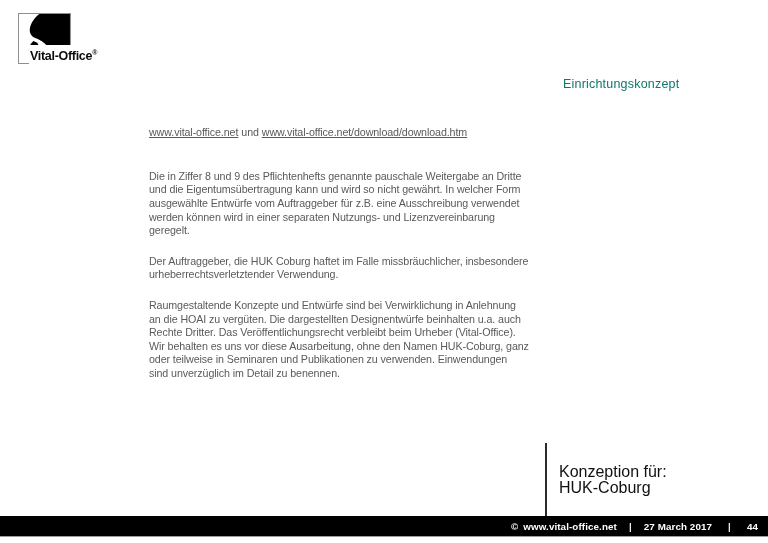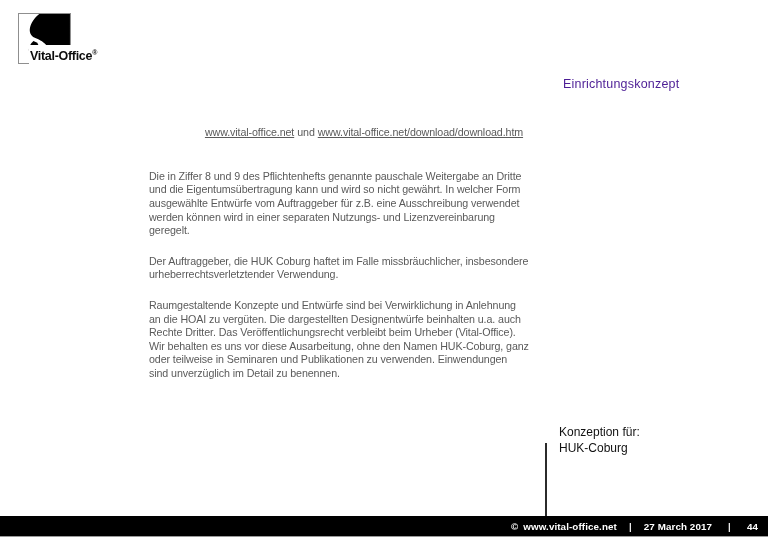--- a/index.html
+++ b/index.html
@@ -24,42 +24,42 @@
     background:#fff;
     font-weight:bold; font-size:12.5px; color:#0d0d0d;
     letter-spacing:-0.3px; white-space:nowrap;
     padding:1px 2px 1px 1px; line-height:14px;
   }
   .logo-text .reg { font-size:7px; vertical-align:super; }
 
   
   .doc-title {
     position:absolute; left:563px; top:77px;
-    font-size:12.5px; color:#4c1d95; letter-spacing:0.2px;
+    font-size:12.5px; color:#0f766e; letter-spacing:0.2px;
   }
 
   
   .body-text {
     position:absolute; left:149px; top:112px; width:430px;
     font-size:10.7px; line-height:13.6px; color:#5a5a5a;
     letter-spacing:-0.1px;
   }
   .para { white-space:pre-line; margin-bottom:17px; }
-  .links-line { white-space:nowrap;text-align:center; }
+  .links-line { white-space:nowrap; }
   .doc-link { color:#5a5a5a; text-decoration:underline; cursor:pointer; }
   .link-connector { margin:0 3px; }
 
   
   .concept-rule {
     position:absolute; left:545px; top:443px;
     width:2px; height:74px; background:#2b2b2b;
   }
   .concept-block {
-    position:absolute; left:559px; top:424px;
-    font-size:12px; line-height:16px; color:#111;
+    position:absolute; left:559px; top:464px;
+    font-size:16px; line-height:16px; color:#111;
   }
   .concept-block .cb-top { white-space:pre-line; }
   .concept-block .cb-bottom { margin-top:15px; }
 
   
   .footer-bar {
     position:absolute; left:0; top:516px; width:768px; height:21px;
     background:#000;
     border-bottom:1px solid #9a9a9a;
     display:flex; align-items:center; justify-content:flex-end;

